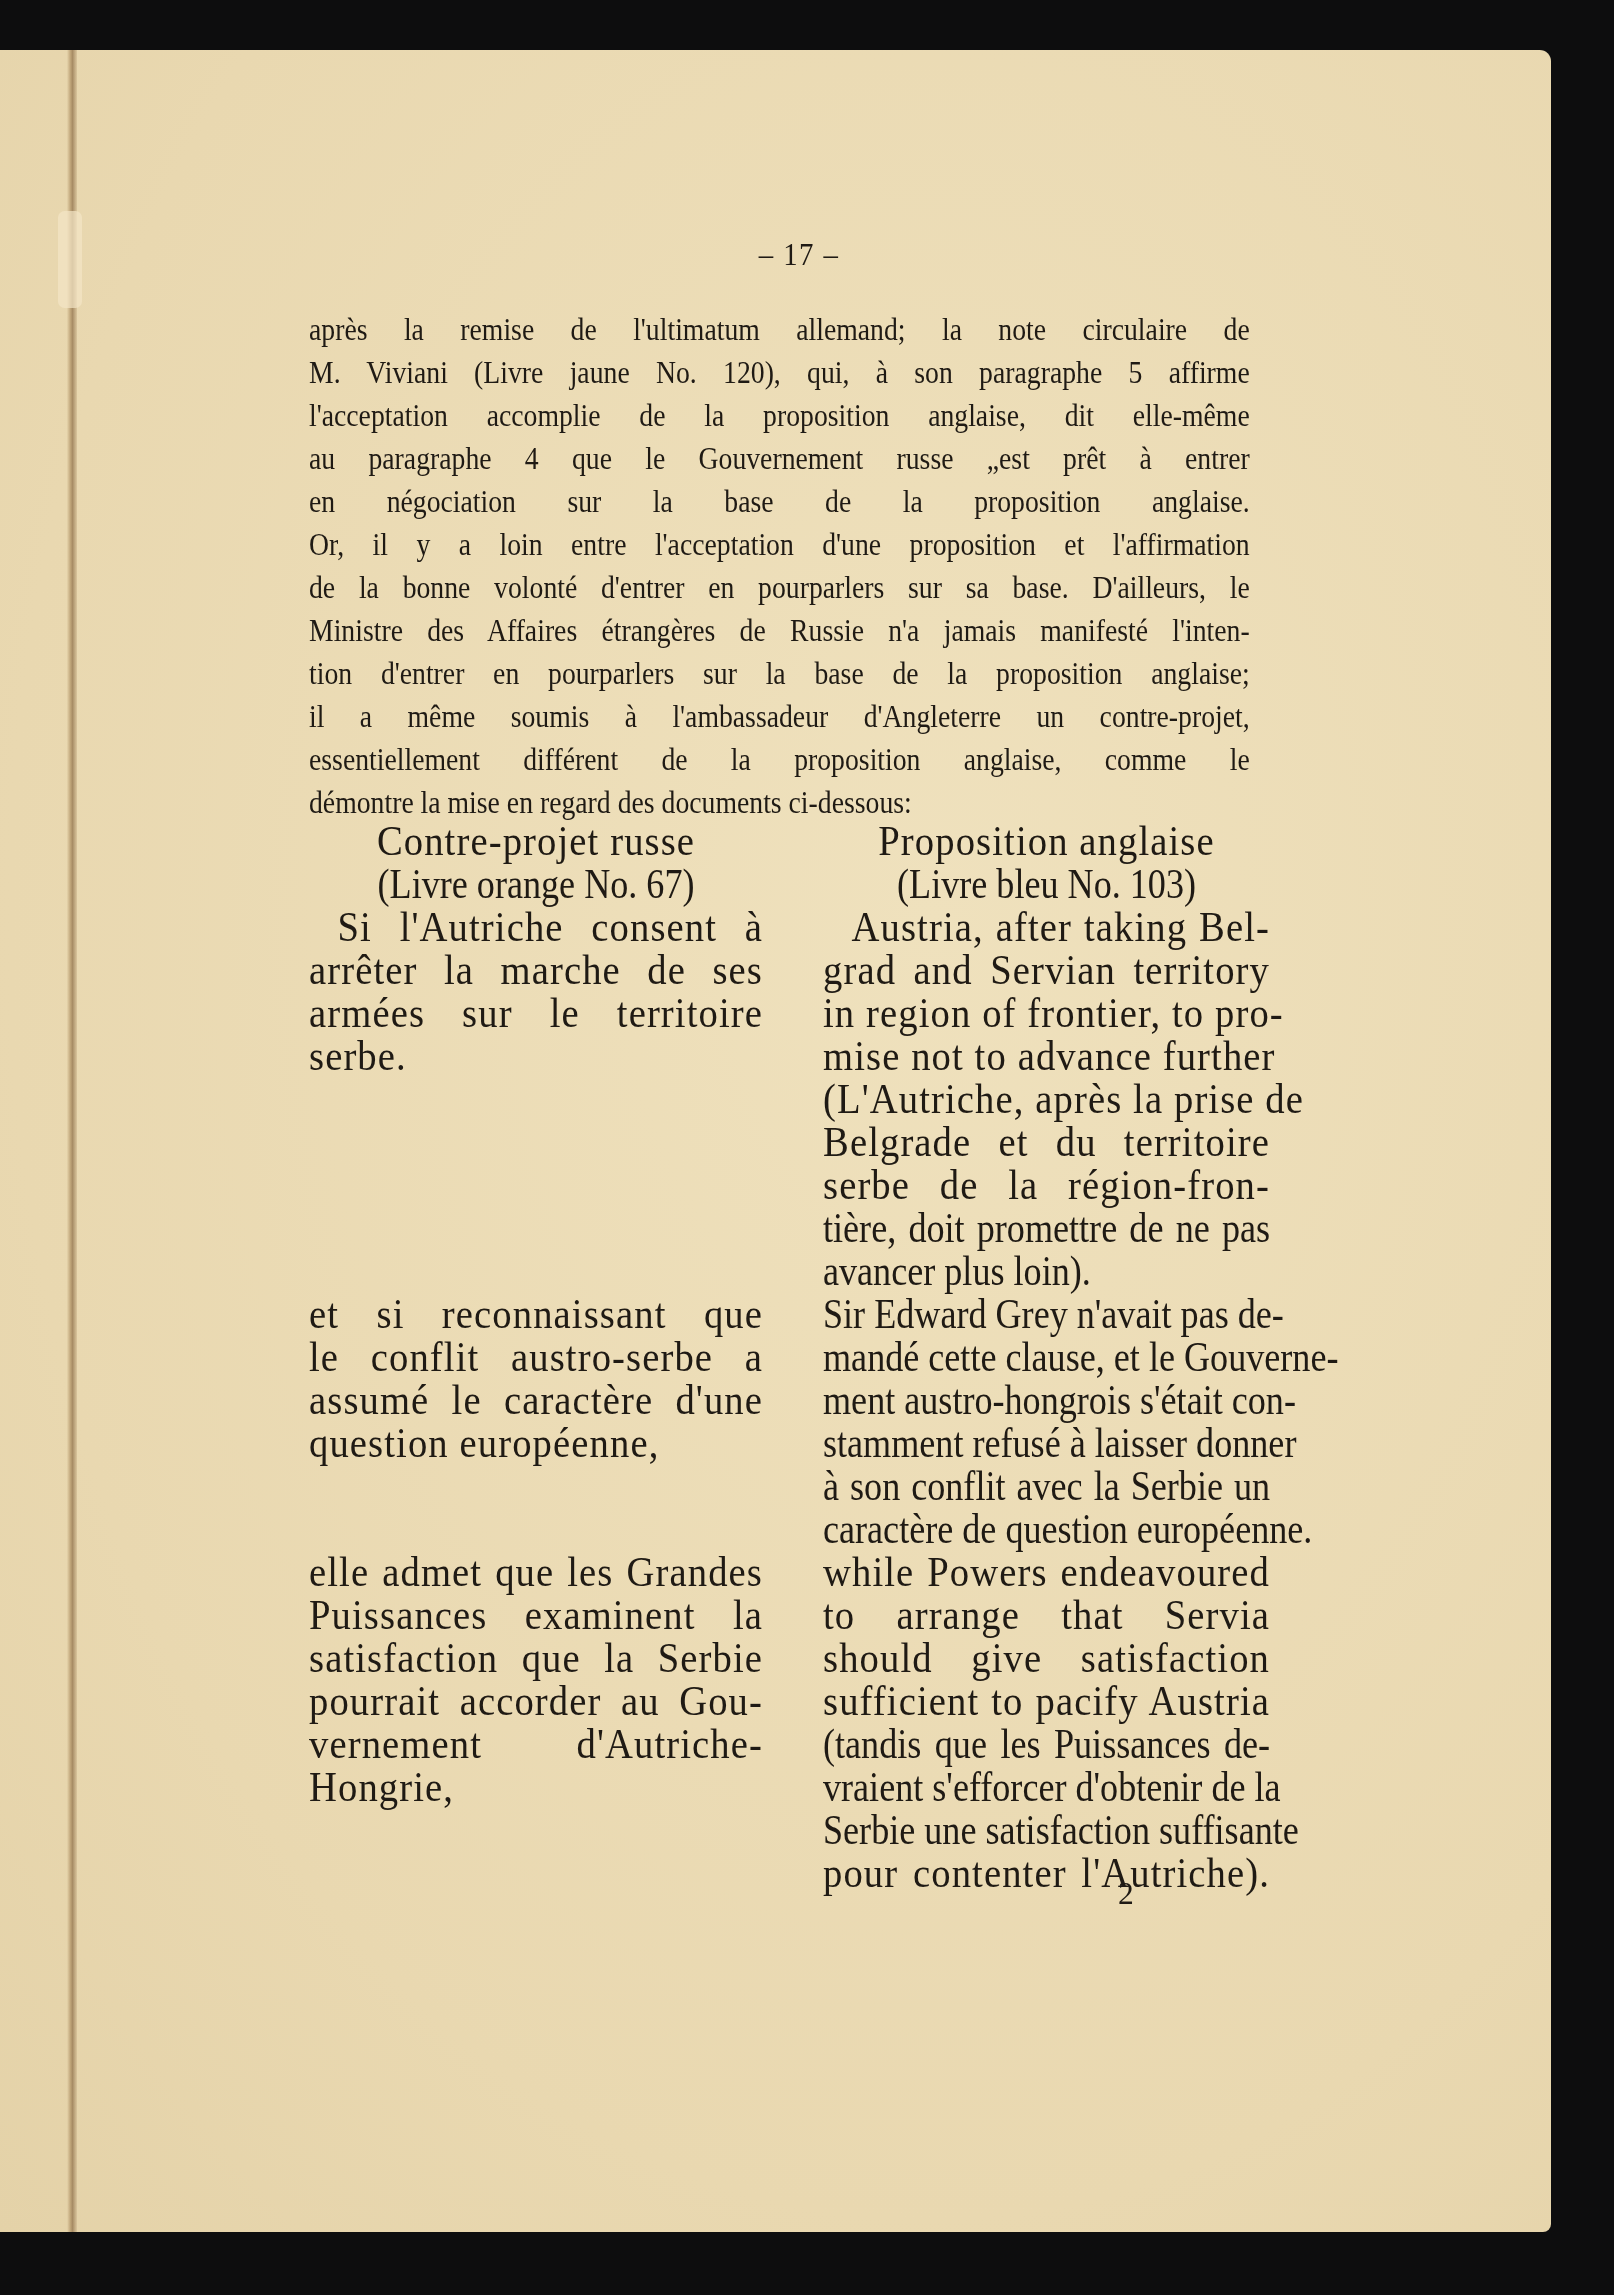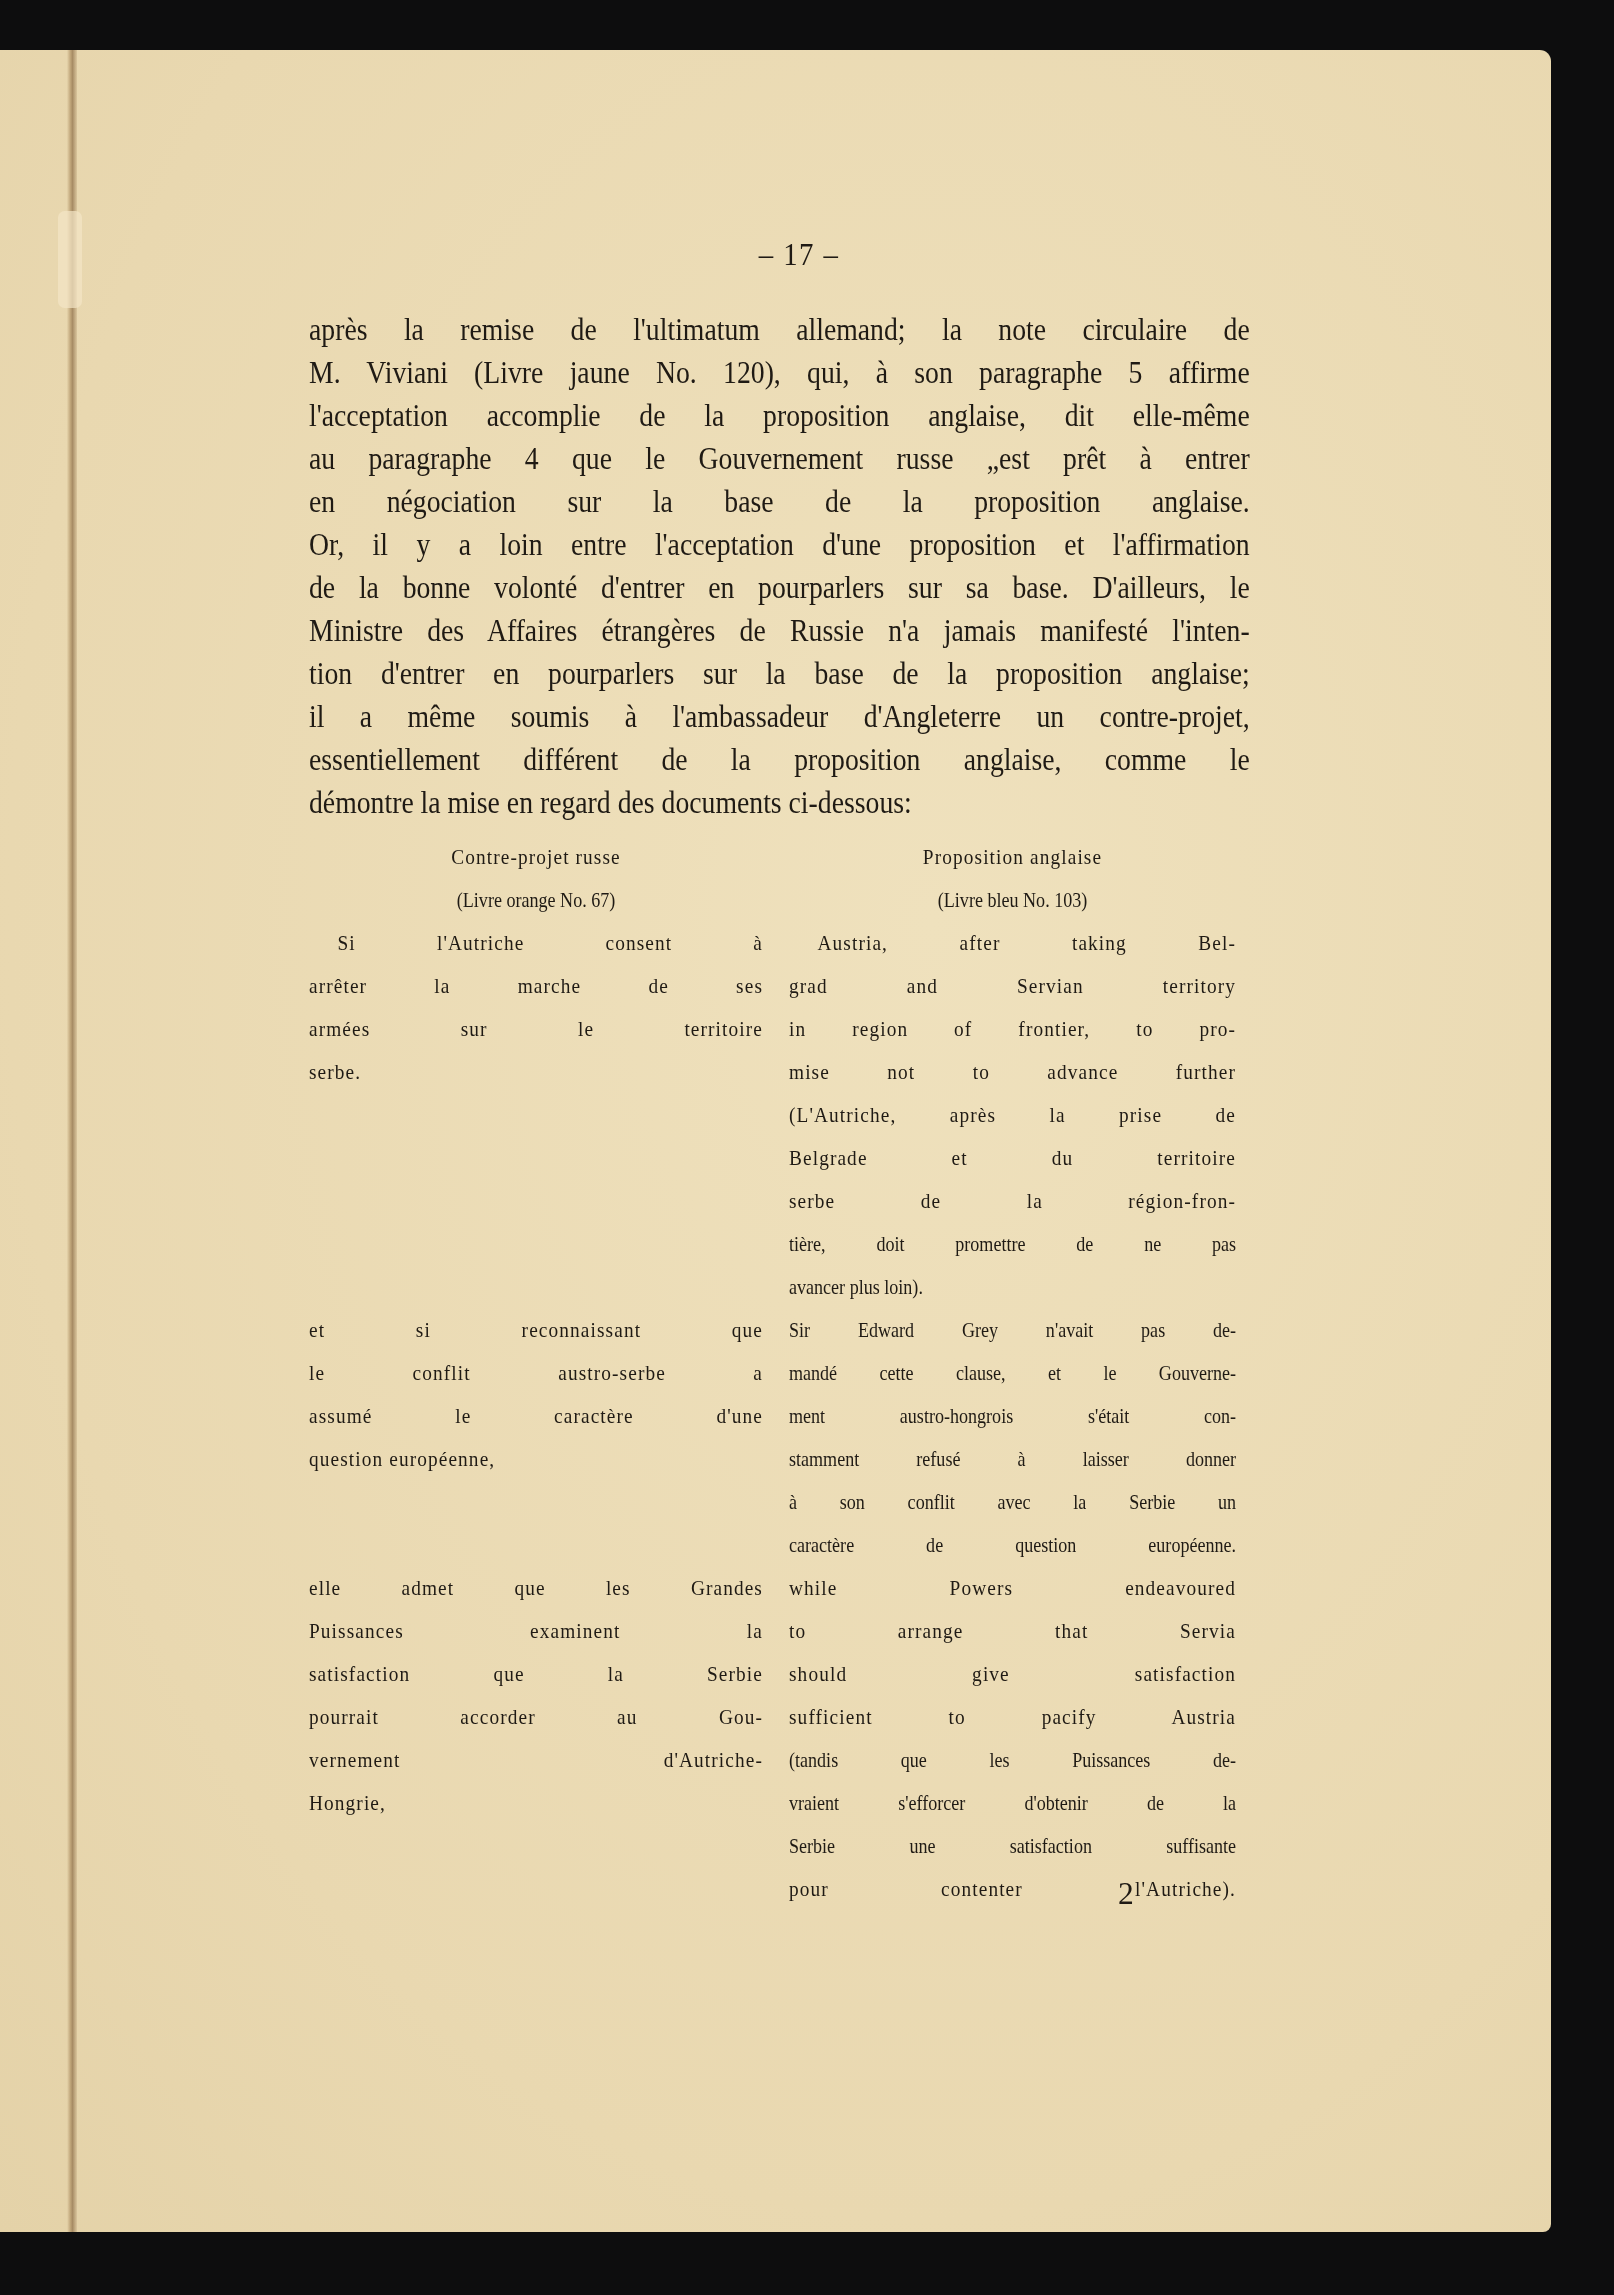--- a/index.html
+++ b/index.html
@@ -37,24 +37,24 @@
   .line {
     display: block; white-space: nowrap; text-align: justify; text-align-last: justify;
     height: 43px; overflow: visible;
     transform: scaleX(0.88); transform-origin: left top; width: 113.6%;
   }
   .line.last { text-align-last: left; }
   .cols {
     position: absolute; top: 820px; left: 309px; width: 941px;
   }
   .col {
-    position: absolute; top: 0; font-size: 21px; line-height: 43px; margin-top: 16px;
+    position: absolute; top: 0; font-size: 42px; line-height: 43px;
   }
   .col.left { left: 0; width: 454px; }
-  .col.right { left: 480px; width: 447px; }
+  .col.right { left: 514px; width: 447px; }
   .col .line { letter-spacing: 1.2px; transform: scaleX(0.92); width: 108.7%; }
   .col .line.center { text-align: center; text-align-last: center; }
   .col .line.indent { padding-left: 31px; box-sizing: border-box; }
   .col .line.tight { letter-spacing: 0; transform: scaleX(0.86); width: 116.3%; }
   .sheet-number {
     position: absolute; left: 1118px; top: 1876px; font-size: 31.5px;
   }
 </style>
 </head>
 <body>

